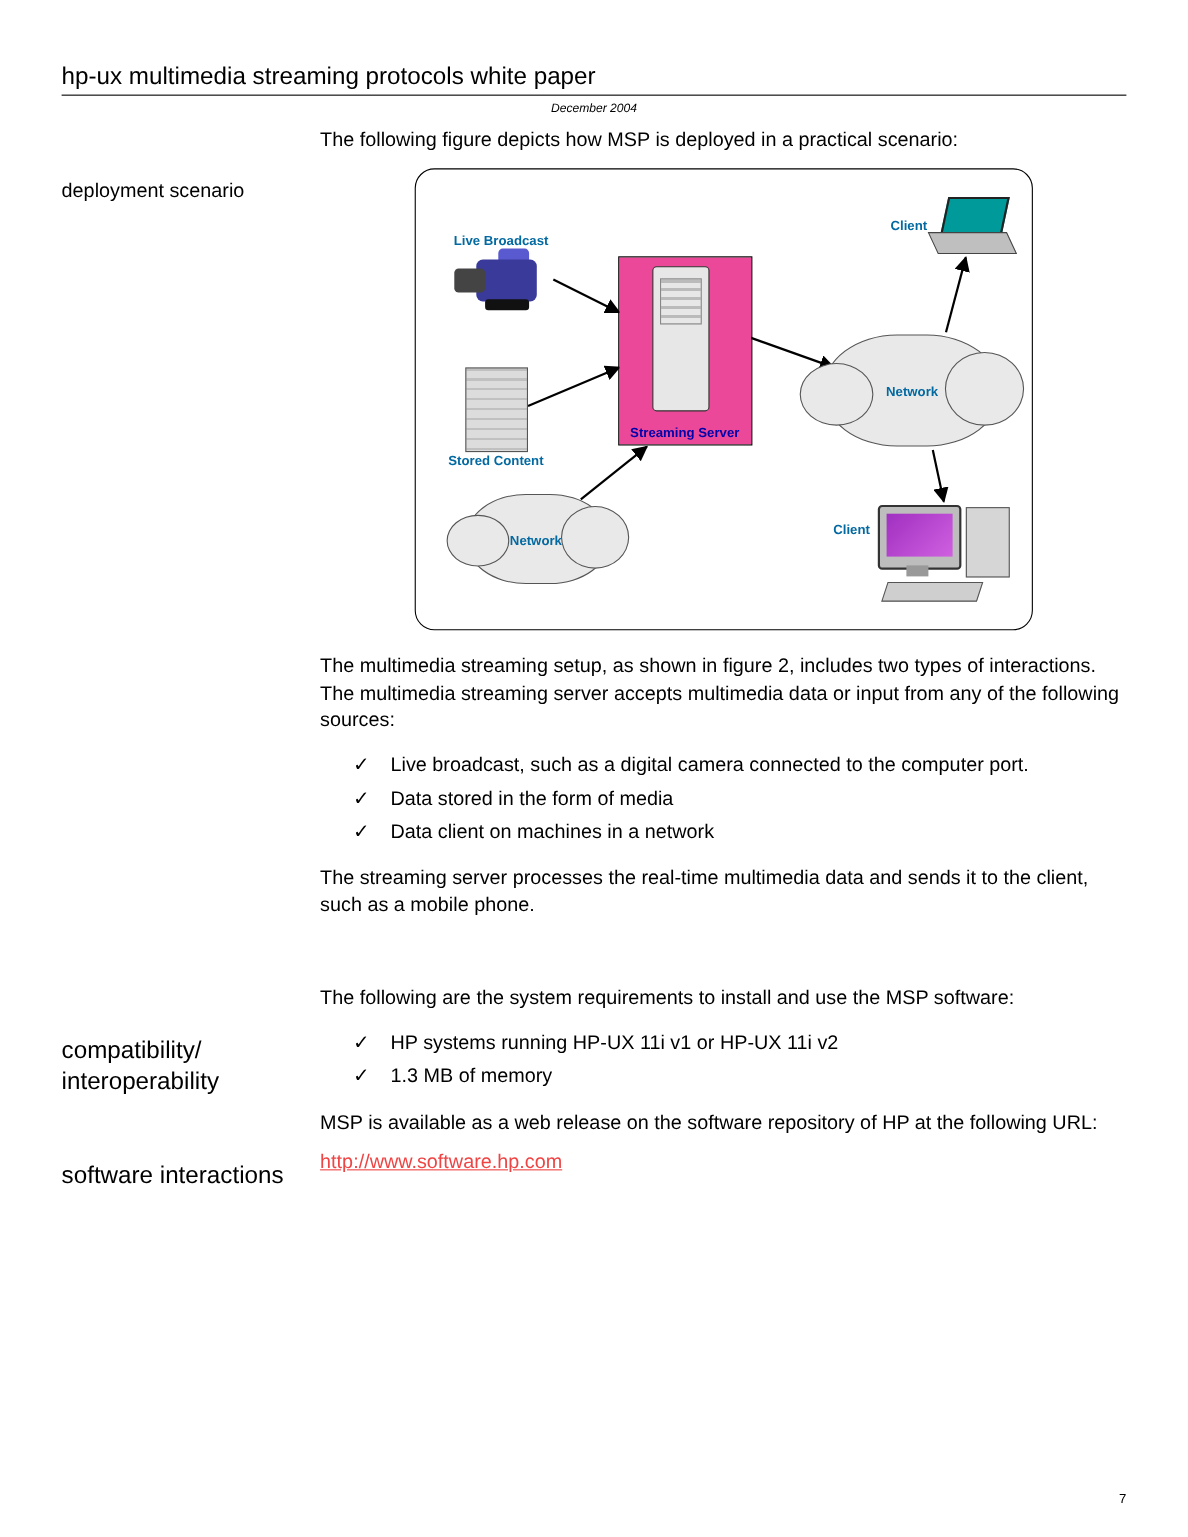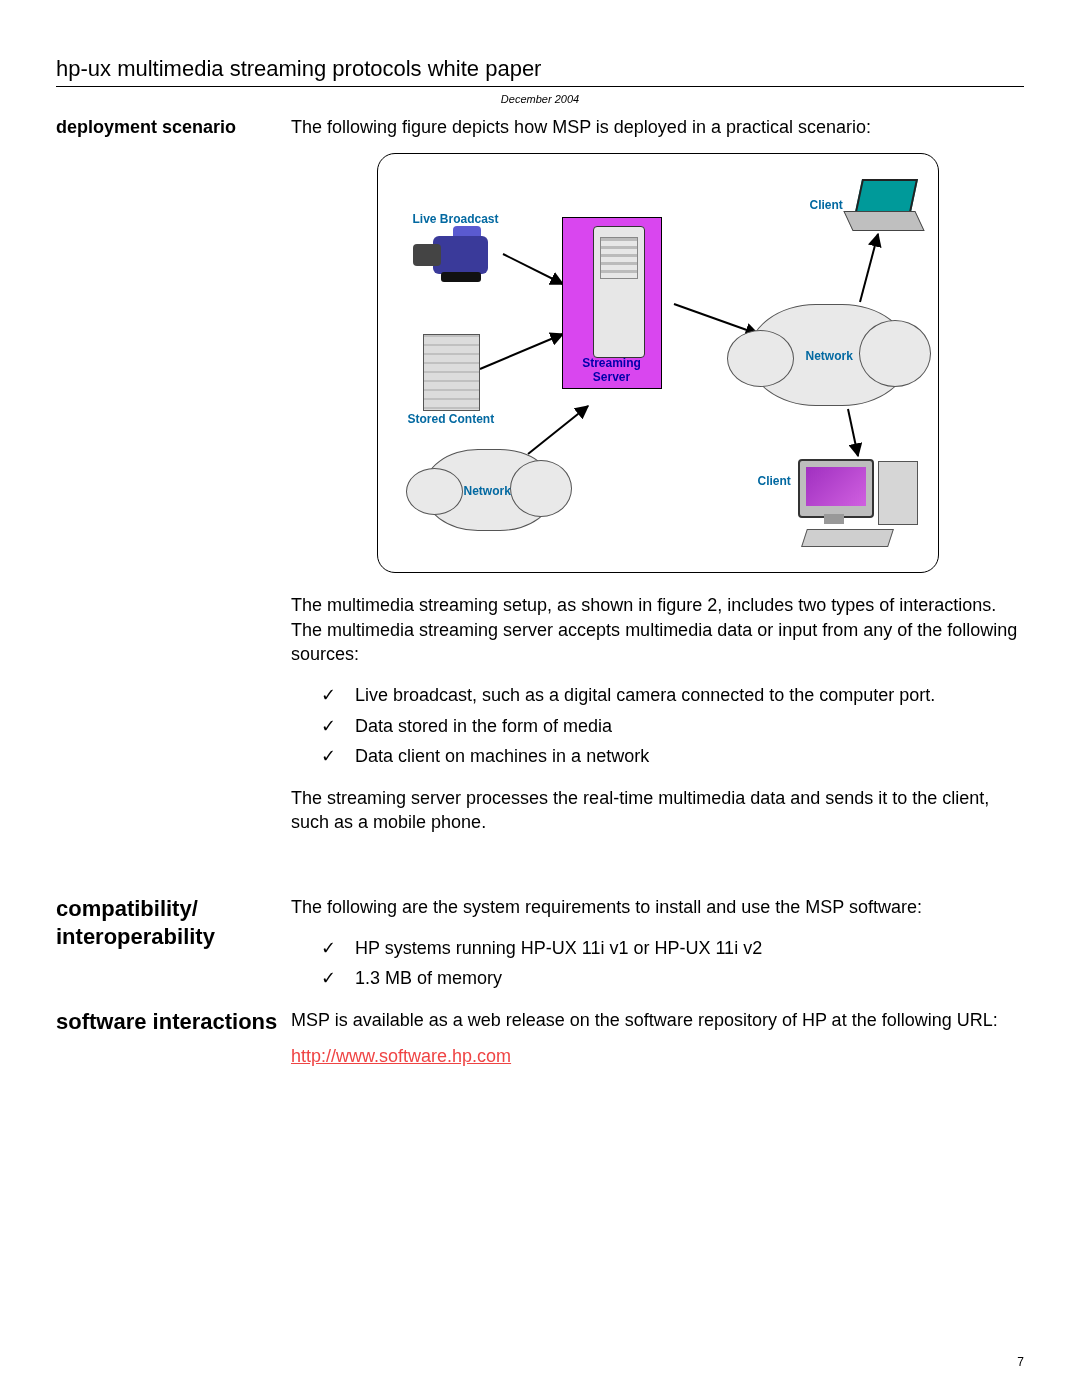--- a/index.html
+++ b/index.html
@@ -29,23 +29,24 @@
     margin-bottom: 10px;
   }
 
   
   .cols {
     display: grid;
     grid-template-columns: 225px 1fr;
     column-gap: 10px;
   }
   .side-heading {
-    font-weight: bold;
+    font-weight: normal;
     font-size: 18px;
     line-height: 1.35;
+    margin-top: 46px;
   }
   .side-heading.large {
     font-size: 22px;
     line-height: 1.3;
   }
   .body-text {
     font-size: 18px;
     line-height: 1.35;
   }
   p.body-text { margin: 0 0 14px 0; }
@@ -103,23 +104,23 @@
     font-family: Arial, sans-serif;
     font-weight: bold;
     font-size: 12px;
     color: #0369a1;
     white-space: nowrap;
   }
 
   
   .server-block {
     position: absolute;
-    left: 185px; top: 64px;
-    width: 98px; height: 170px;
-    background: #d946ef;
+    left: 185px; top: 80px;
+    width: 120px; height: 170px;
+    background: #ec4899;
     outline: 1.5px solid #000;
   }
   .server-tower {
     position: absolute;
     left: 30px; top: 8px;
     width: 50px; height: 130px;
     background: #e7e7e7;
     border: 1px solid #333;
     border-radius: 4px;
   }

